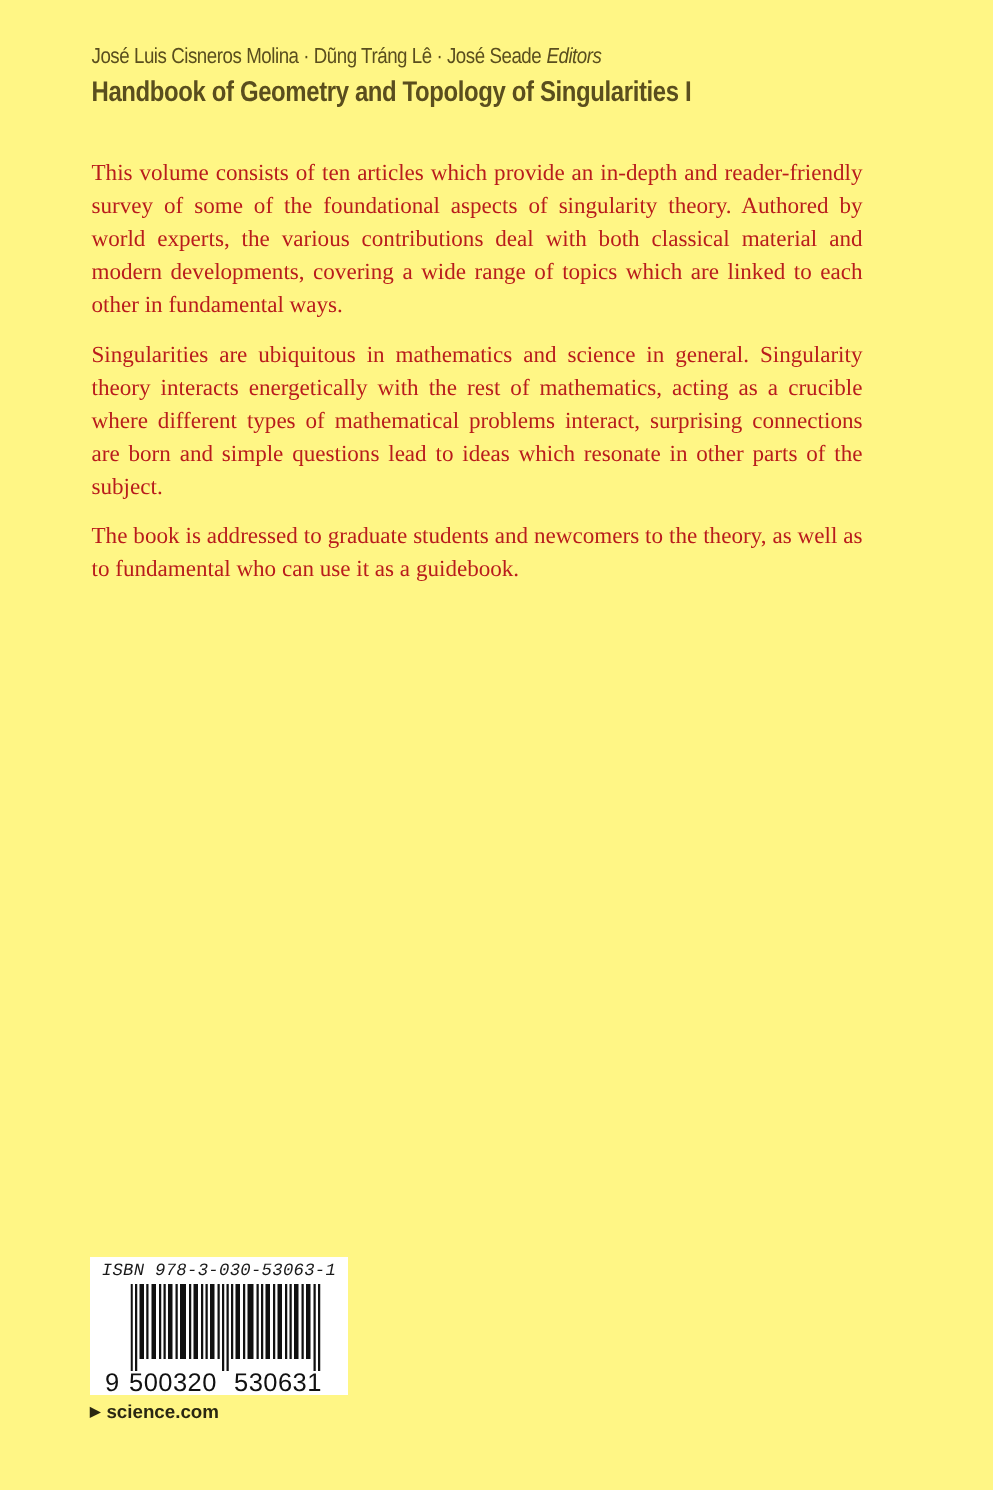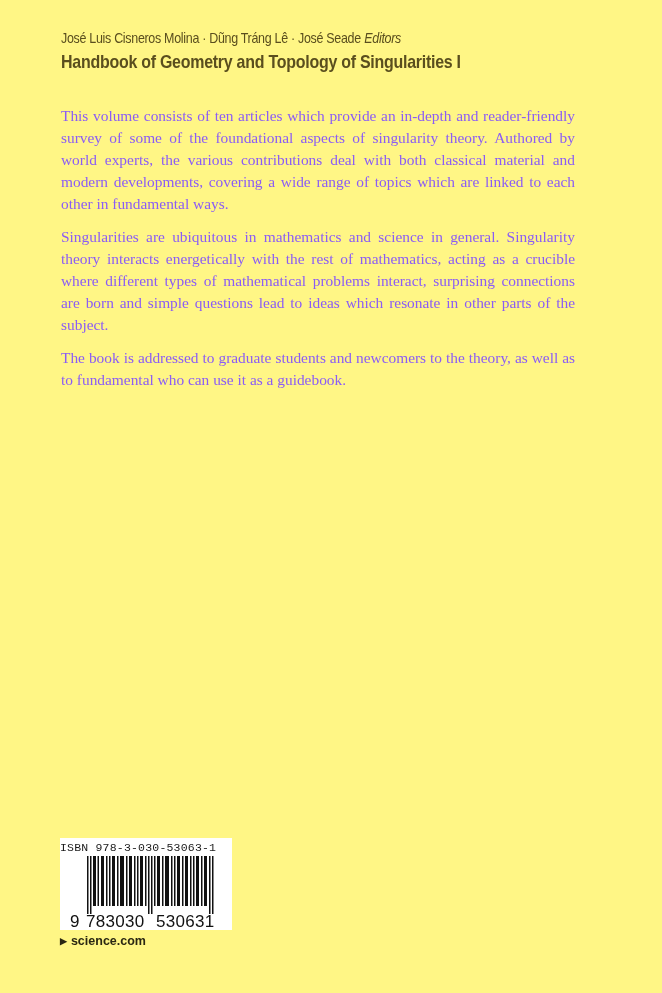--- a/index.html
+++ b/index.html
@@ -22,31 +22,32 @@
     .title {
       position: absolute; left: 61px; top: 51px;
       font-family: "Liberation Sans", sans-serif;
       font-weight: bold; font-size: 19px; color: #5a4e1e;
       letter-spacing: -0.3px;
       transform: scaleX(0.84); transform-origin: left top;
       white-space: nowrap;
     }
     .body {
       position: absolute; left: 61px; top: 105px; width: 514px;
-      color: #8b5cf6; font-size: 15.4px; line-height: 22px;
+      color: #b91c1c; font-size: 15.4px; line-height: 22px;
     }
     .body p { margin: 0 0 11px 0; text-align: justify; text-align-last: left; }
     .isbn-box {
       position: absolute; left: 60px; top: 838px;
       width: 172px; height: 92px; background: #ffffff;
     }
     .isbn-text {
-      position: absolute; left: 0; top: 3px; width: 172px; text-align: left;
+      position: absolute; left: 0; top: 3px; width: 172px; text-align: center;
       font-family: "Liberation Mono", monospace; font-size: 11.5px; color: #1a1a1a;
       letter-spacing: 0.2px;
+      font-style: italic;
     }
     .barcode {
       position: absolute; left: 27px; top: 18px; width: 128px; height: 58px;
     }
     .barcode-digits {
       position: absolute; left: 10px; top: 74px;
       font-family: "Liberation Sans", sans-serif; font-size: 17px; color: #111;
       white-space: nowrap; letter-spacing: 0.3px;
     }
     .barcode-digits span { display: inline-block; }
@@ -107,20 +108,20 @@
       <rect x="103" y="0" width="1.5" height="50"></rect>
       <rect x="106" y="0" width="1.5" height="50"></rect>
       <rect x="109" y="0" width="3" height="50"></rect>
       <rect x="114" y="0" width="1.5" height="50"></rect>
       <rect x="117" y="0" width="3" height="50"></rect>
       <rect x="122" y="0" width="1.5" height="58"></rect>
       <rect x="125" y="0" width="1.5" height="58"></rect>
     </g>
   </svg>
   <div class="barcode-digits">
-    <span style="width:16px;">9</span><span style="width:67px;">783030</span><span style="margin-left:3px;">530631</span>
+    <span style="width:16px;">9</span><span style="width:67px;">500320</span><span style="margin-left:3px;">530631</span>
   </div>
 </div>
 
 <div class="springer">
   <span class="arrow">▶</span>
   <span>science.com</span>
 </div>
 
 </body></html>

